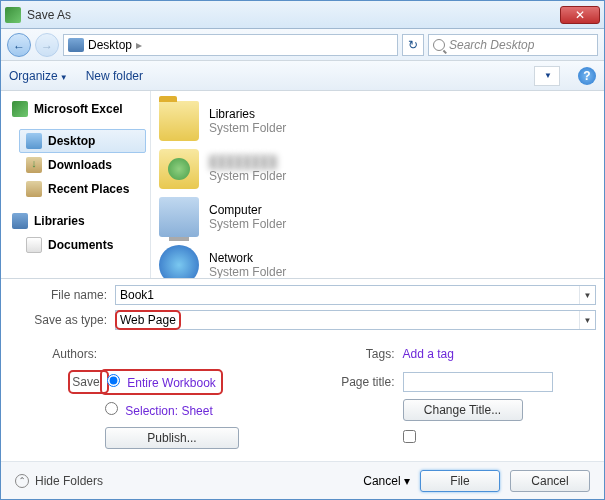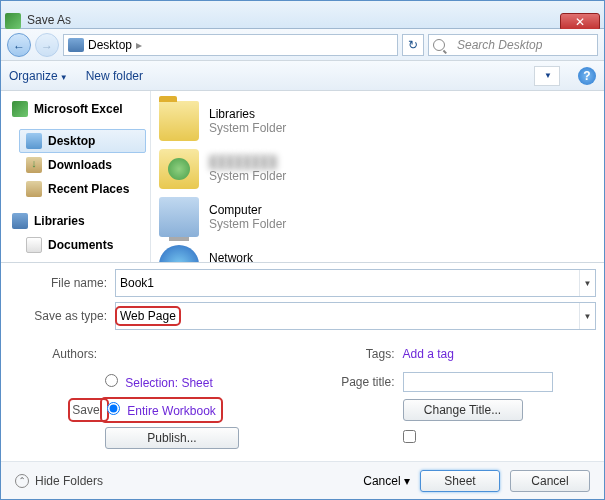--- a/index.html
+++ b/index.html
@@ -1,30 +1,30 @@
 <!DOCTYPE html>
 <html><head>
 <meta charset="utf-8">
 <style>
 * { box-sizing: border-box; margin: 0; padding: 0; font-family: "Segoe UI", Tahoma, sans-serif; font-size: 12px; }
 body { background: #fff; width: 605px; height: 500px; overflow: hidden; }
 .window { width: 605px; height: 500px; border: 1px solid #5a8fc7; display: flex; flex-direction: column; }
-.titlebar { height: 28px; background: linear-gradient(#eaf3fb, #d7e8f7); display: flex; padding: 12px 4px; border-bottom: 1px solid #a0b8d0; }
+.titlebar { height: 28px; background: linear-gradient(#eaf3fb, #d7e8f7); display: flex; align-items: center; padding: 12px 4px; border-bottom: 1px solid #a0b8d0; }
 .titlebar .app-icon { width: 16px; height: 16px; background: linear-gradient(135deg,#3a8f3a,#6fc76f); border-radius: 2px; margin-right: 6px; }
 .titlebar .title { flex: 1; color: #333; }
 .titlebar .close { width: 40px; height: 18px; background: linear-gradient(#e07070,#c03030); color: #fff; border: 1px solid #902020; border-radius: 3px; display: flex; align-items: center; justify-content: center; font-size: 11px; }
 
 .navbar { height: 32px; background: linear-gradient(#f5f9fd,#e8f1fa); border-bottom: 1px solid #cfd8e0; display: flex; align-items: center; padding: 2px 6px; gap: 4px; }
 .nav-back,.nav-fwd { width: 24px; height: 24px; border-radius: 50%; border: 1px solid #6a9ed6; background: linear-gradient(#d0e6fb,#a0c8ef); display: flex; align-items: center; justify-content: center; color: #1a4f8a; }
 .nav-fwd { opacity: .4; }
 .crumb { flex: 1; height: 22px; border: 1px solid #b0c4d8; background: #fff; display: flex; align-items: center; padding: 0 4px; gap: 4px; }
 .crumb .drive-icon { width: 16px; height: 14px; background: linear-gradient(#7aa8d8,#4a7ab0); border-radius: 2px; }
 .crumb .sep { color: #888; }
 .refresh { width: 22px; height: 22px; border: 1px solid #b0c4d8; background: #fff; display: flex; align-items: center; justify-content: center; color: #1a4f8a; }
-.search { width: 170px; height: 22px; border: 1px solid #b0c4d8; background: #fff; display: flex; align-items: center; padding: 0 4px; color: #888; font-style: italic; gap: 12px; }
+.search { width: 170px; height: 22px; border: 1px solid #b0c4d8; background: #fff; display: flex; align-items: center; padding: 0 4px; color: #888; font-style: italic; gap: 4px; }
 .search .mag { width: 12px; height: 12px; border: 1.5px solid #888; border-radius: 50%; position: relative; }
 .search .mag::after { content:''; position:absolute; right:-3px; bottom:-3px; width:4px; height:1.5px; background:#888; transform:rotate(45deg); }
 
 .toolbar { height: 30px; background: linear-gradient(#f6fafe,#e5eef7); border-bottom: 1px solid #cfd8e0; display: flex; align-items: center; padding: 0 8px; gap: 18px; }
 .toolbar .item { color: #15428b; }
 .toolbar .dd { font-size: 8px; color: #15428b; margin-left: 2px; }
 .toolbar .spacer { flex: 1; }
 .toolbar .view-icon { width: 26px; height: 20px; border: 1px solid #cfd8e0; background: #fff; display: flex; align-items: center; justify-content: center; }
 .toolbar .help { width: 18px; height: 18px; border-radius: 50%; background: radial-gradient(#7ab8f0,#2a7ad0); color: #fff; display: flex; align-items: center; justify-content: center; font-weight: bold; }
 
@@ -56,21 +56,21 @@
 .filepane .big-ico.comp::after { content:''; position:absolute; bottom:-4px; left:10px; width:20px; height:4px; background:#aaa; }
 .filepane .big-ico.net { background: radial-gradient(#7ac8f0,#2a68c0); border-radius:50%; }
 .filepane .meta { display: flex; flex-direction: column; }
 .filepane .name { color: #000; }
 .filepane .sub { color: #888; }
 .filepane .blur { color: transparent; text-shadow: 0 0 6px #bbb; }
 
 .form { padding: 6px 8px 4px 14px; }
 .frow { display: flex; align-items: center; margin-bottom: 5px; }
 .frow .lbl { width: 100px; text-align: right; padding-right: 8px; color: #555; }
-.frow .combo { flex: 1; height: 28px; border: 1px solid #b0c4d8; background: #fff; display: flex; align-items: center; padding: 0 4px; position: relative; }
+.frow .combo { flex: 1; height: 20px; border: 1px solid #b0c4d8; background: #fff; display: flex; align-items: center; padding: 0 4px; position: relative; }
 .frow .combo .arrow { position: absolute; right: 0; top: 0; width: 16px; height: 100%; display: flex; align-items: center; justify-content: center; color: #444; font-size: 8px; border-left: 1px solid #e0e6ec; }
 .redbox { border: 2px solid #d03030; border-radius: 5px; padding: 1px 3px; margin: -3px -5px; display: inline-block; }
 
 .opts { display: flex; padding: 4px 14px 6px 14px; gap: 20px; }
 .opts .col { flex: 1; }
 .opts .orow { display: flex; align-items: center; margin-bottom: 6px; min-height: 22px; }
 .opts .olbl { width: 90px; text-align: right; padding-right: 8px; color: #555; }
 .opts .link { color: #6d28d9; cursor: pointer; }
 .opts input[type=radio] { margin-right: 4px; }
 .opts input[type=checkbox] { margin-right: 4px; }
@@ -217,39 +217,39 @@
     </div>
   </div>
 
   <div class="opts">
     <div class="col">
       <div class="orow">
         <div class="olbl">Authors:</div>
         <span></span>
       </div>
       <div class="orow">
-        <div class="olbl"></div>
-        <label>
-          <input type="radio" style="">
-          <span class="link">Selection: Sheet</span>
-        </label>
-      </div>
-      <div class="orow">
         <div class="olbl">
           <span class="redbox" style="padding:3px 4px 3px 2px; margin-right:-12px;"><span>Save:</span></span>
         </div>
         <label>
           <span class="redbox" style="padding:3px 5px;">
             <input type="radio" checked="" style="">
             <span class="link">Entire Workbook</span>
           </span>
         </label>
       </div>
       <div class="orow">
         <div class="olbl"></div>
+        <label>
+          <input type="radio" style="">
+          <span class="link">Selection: Sheet</span>
+        </label>
+      </div>
+      <div class="orow">
+        <div class="olbl"></div>
         <button class="btn" style="width:134px">Publish...</button>
       </div>
     </div>
     <div class="col">
       <div class="orow">
         <div class="olbl">Tags:</div>
         <span class="link">Add a tag</span>
       </div>
       <div class="orow">
         <div class="olbl">Page title:</div>
@@ -270,17 +270,17 @@
 
   <div class="footer">
     <div class="hide">
       <span class="chev">⌃</span>
       <span>Hide Folders</span>
     </div>
     <div class="spacer"></div>
     <span>
       <span>Cancel</span> <span>▾</span>
     </span>
-    <button class="btn default" style="width:80px">Sheet</button>
+    <button class="btn default" style="width:80px">File</button>
     <button class="btn" style="width:80px">Cancel</button>
   </div>
 
 </div>
 
 </body></html>

